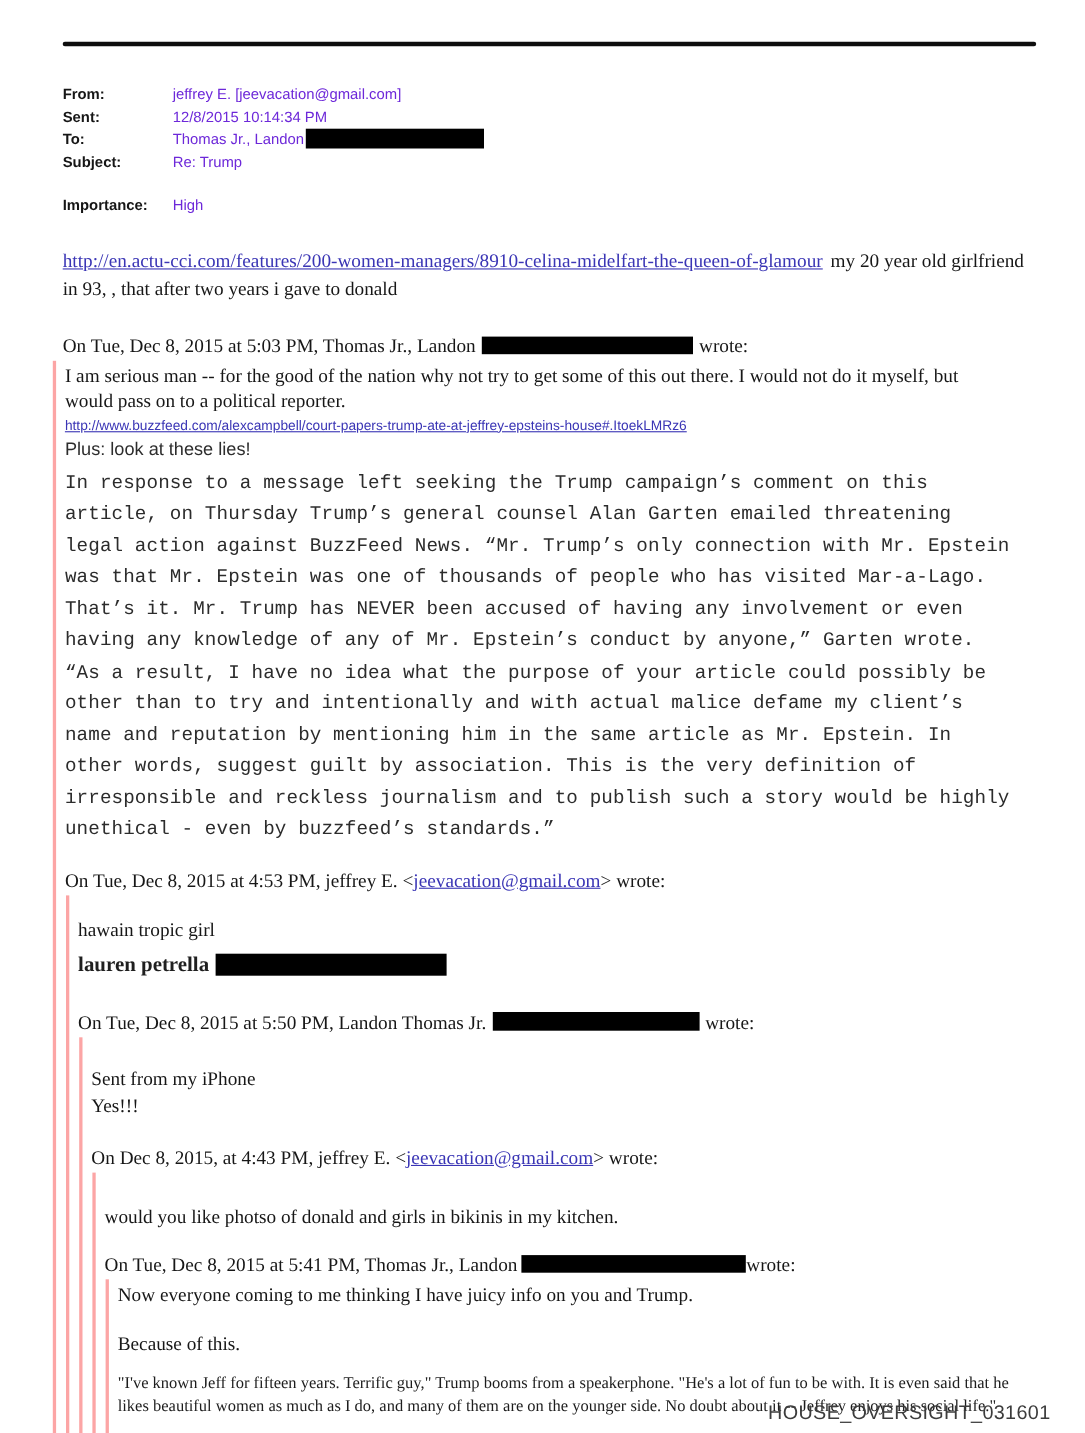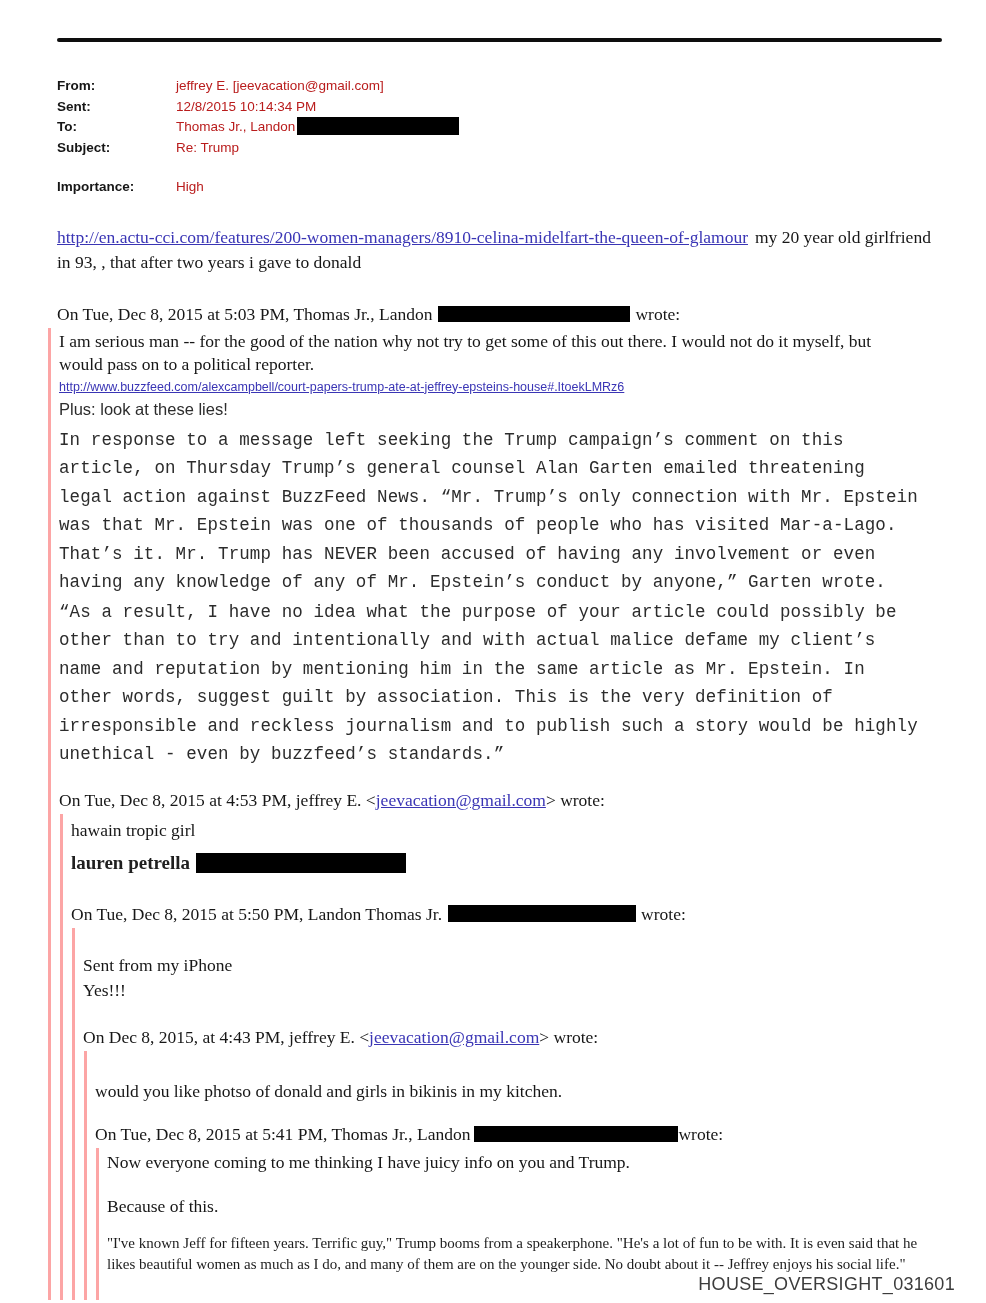--- a/index.html
+++ b/index.html
@@ -3,22 +3,22 @@
 <meta charset="utf-8">
 <style>
   html,body{margin:0;padding:0;background:#ffffff;}
   .page{position:relative;width:986px;height:1303px;background:#fff;overflow:hidden;
         font-family:"Liberation Sans",sans-serif;color:#1f1f1f;}
   .content{padding:38px 42px 0 57px;}
   .top-rule{height:4px;background:#0e0e0e;border-radius:2px;margin:0 2px 34px 0;}
 
   
   .hrow{display:flex;font-size:13.5px;line-height:20.5px;}
-  .hlabel{width:119px;font-weight:bold;color:#161616;}
-  .hval{color:#b91c1c;}
+  .hlabel{width:100px;font-weight:bold;color:#161616;}
+  .hval{color:#6d28d9;}
   .importance{margin-top:19px;}
 
   
   .redact{display:inline-block;background:#000;}
   .r-to{width:162px;height:18px;vertical-align:-4px;margin-left:2px;}
   .r-inline{width:192px;height:16px;vertical-align:-2px;margin:0 5px 0 6px;}
   .r-name{width:210px;height:20px;vertical-align:-4px;margin-left:6px;}
   .r-q3{width:188px;height:17px;vertical-align:-2px;margin:0 5px 0 6px;}
   .r-q5{width:204px;height:16px;vertical-align:-2px;margin-left:4px;}
 
@@ -36,21 +36,21 @@
   blockquote.q{border-left:3px solid #fca5a5;margin:2px 0 0 1px;padding:2px 0 0 8px;}
   blockquote.q-outer{margin-left:-9px;}
 
   .serif-body{font-size:17.5px;line-height:23px;color:#171717;max-width:860px;}
   .small-link{margin-top:3px;font-size:12.5px;line-height:16px;}
   .plus-line{margin-top:5px;font-size:16.5px;color:#2d2d2d;}
   .sans-para{margin-top:7px;font-size:17.5px;line-height:28.5px;color:#2c2c2c;
              letter-spacing:0.1px;max-width:862px;font-family:Liberation Mono, monospace;}
   .sans-para + .sans-para{margin-top:1px;}
 
-  .hawain{margin-top:3px;}
+  .hawain{margin-top:18px;}
   .lauren{margin-top:9px;font-size:19px;font-weight:bold;line-height:24px;}
   .yes-line{margin-top:2px;}
   .sent-line{margin-top:24px;}
   .would-line{margin-top:27px;}
   .now-line{margin-top:1px;}
   .because-line{margin-top:21px;}
   .small-quote{margin-top:15px;font-size:15px;line-height:21.5px;color:#1d1d1d;max-width:862px;}
   .tail-space{height:24px;}
 
   .footer-id{position:absolute;right:31px;bottom:8px;font-size:18px;color:#3c3c3c;

